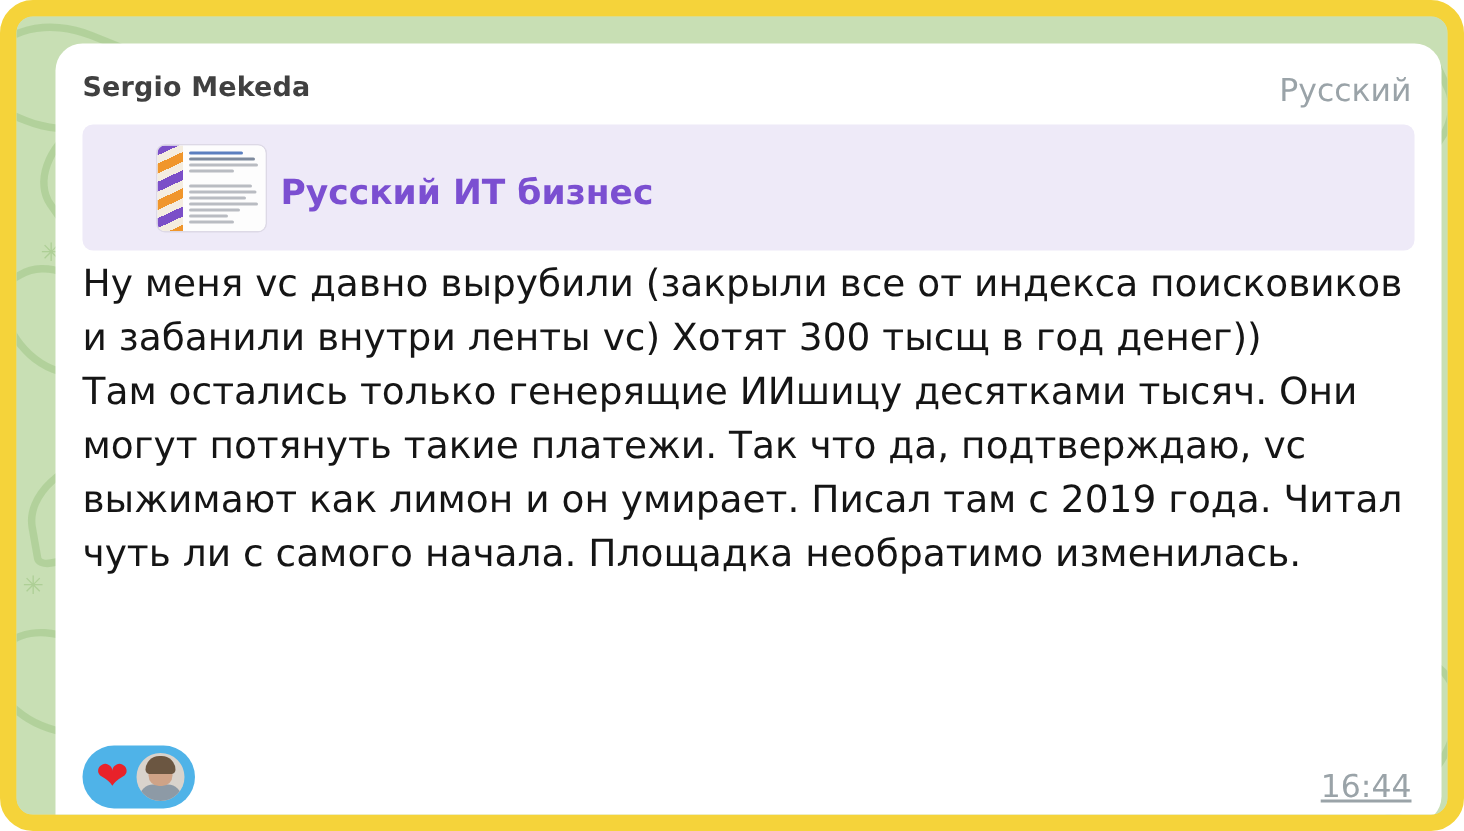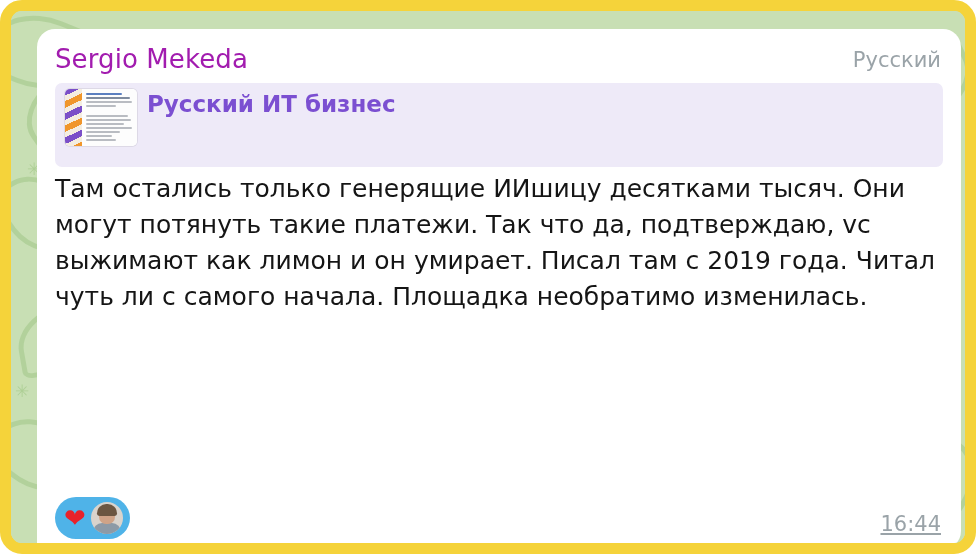--- a/index.html
+++ b/index.html
@@ -71,23 +71,23 @@
     border-radius: 18px 18px 18px 4px;
     padding: 14px 18px 10px 18px;
   }
 
   
   #msg-head {
     position: relative;
     height: 38px;
   }
   #sender-name {
-    font-size: 26px;
-    font-weight: normal;
-    color: #a21caf;
+    font-size: 18px;
+    font-weight: bold;
+    color: #404040;
     letter-spacing: .1px;
     line-height: 32px;
   }
   #reply-link {
     position: absolute;
     right: 2px;
     top: 3px;
     font-size: 21px;
     color: #9aa3a8;
     line-height: 28px;
@@ -96,22 +96,23 @@
 
   
   #quote-block {
     position: relative;
     margin-top: 2px;
     height: 84px;
     background: #eeeaf8;
     border-radius: 7px;
     overflow: hidden;
     display: flex;
-    align-items: flex-start;
+    align-items: center;
     cursor: pointer;
+    padding-left: 40px;
   }
   #quote-bar {
     width: 6px;
     flex: 0 0 6px;
     background: #8a63d2;
   }
   #quote-thumb {
     flex: 0 0 72px;
     width: 72px;
     margin: 6px 8px 6px 4px;
@@ -300,20 +301,21 @@
           <div class="tline s2"></div>
         </div>
       </div>
 
       <div id="quote-texts">
         <div id="quote-title">Русский ИТ бизнес</div>
       </div>
     </div>
 
     <div id="msg-body">
+      <p>Ну меня vc давно вырубили (закрыли все от индекса поисковиков и забанили внутри ленты vc) Хотят 300 тысщ в год денег))</p>
       <p>Там остались только генерящие ИИшицу десятками тысяч. Они могут потянуть такие платежи. Так что да, подтверждаю, vc выжимают как лимон и он умирает. Писал там с 2019 года. Читал чуть ли  с самого начала. Площадка необратимо изменилась.</p>
     </div>
 
     <div id="msg-foot">
       <div id="reaction-pill">
         <span id="reaction-emoji">❤</span>
         <span id="reaction-avatar">
           <span class="body"></span>
           <span class="face"></span>
           <span class="hair"></span>

